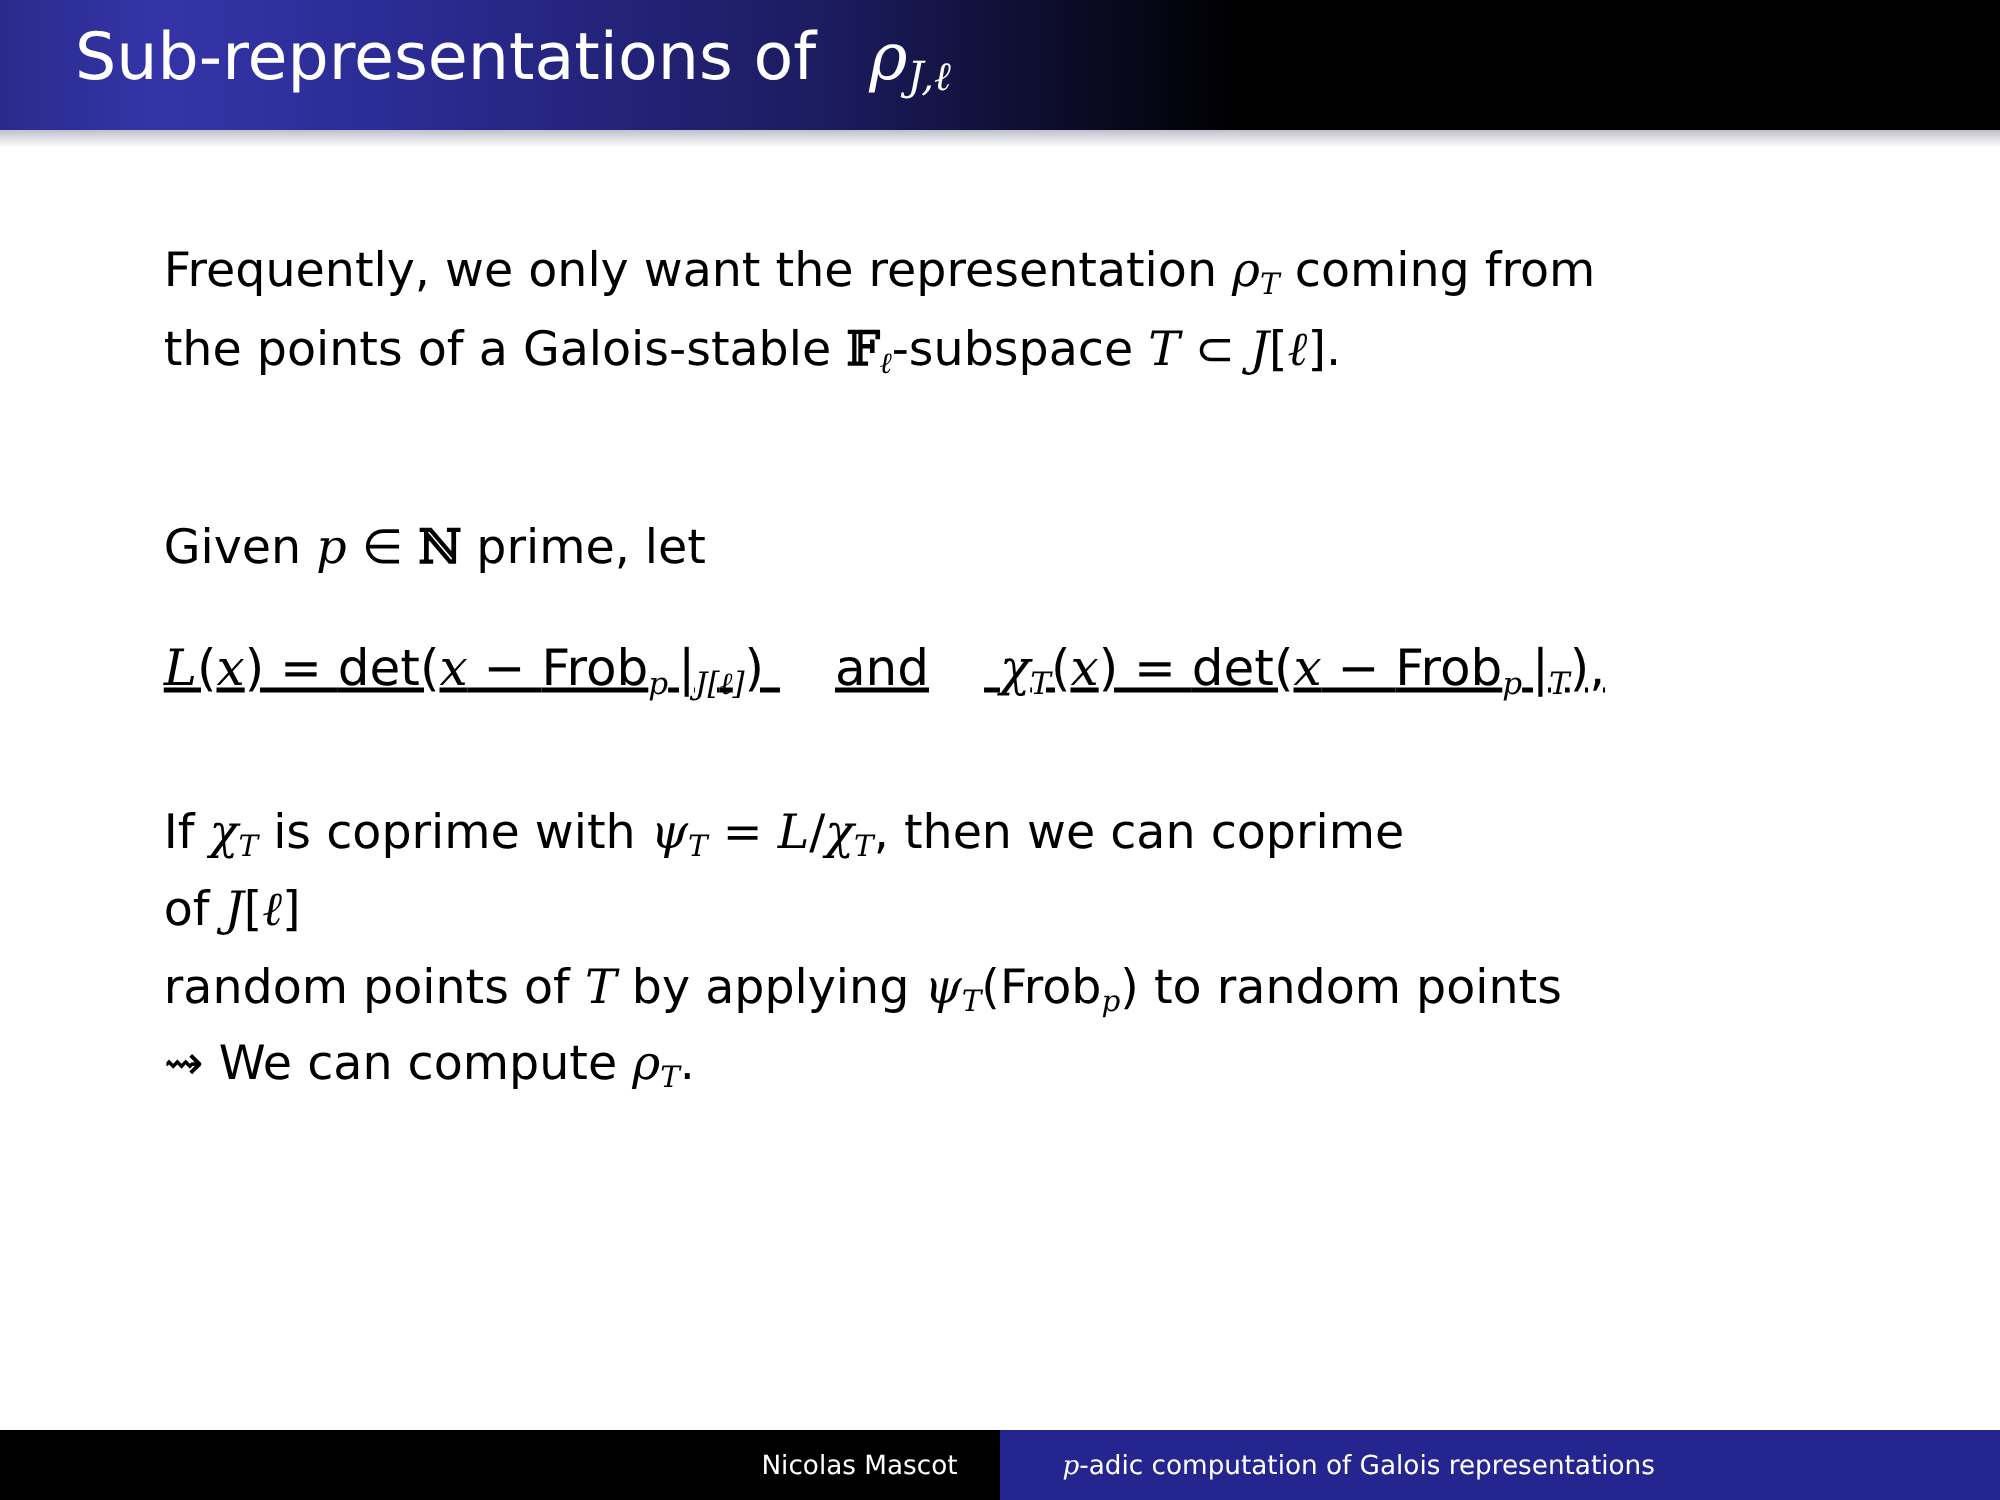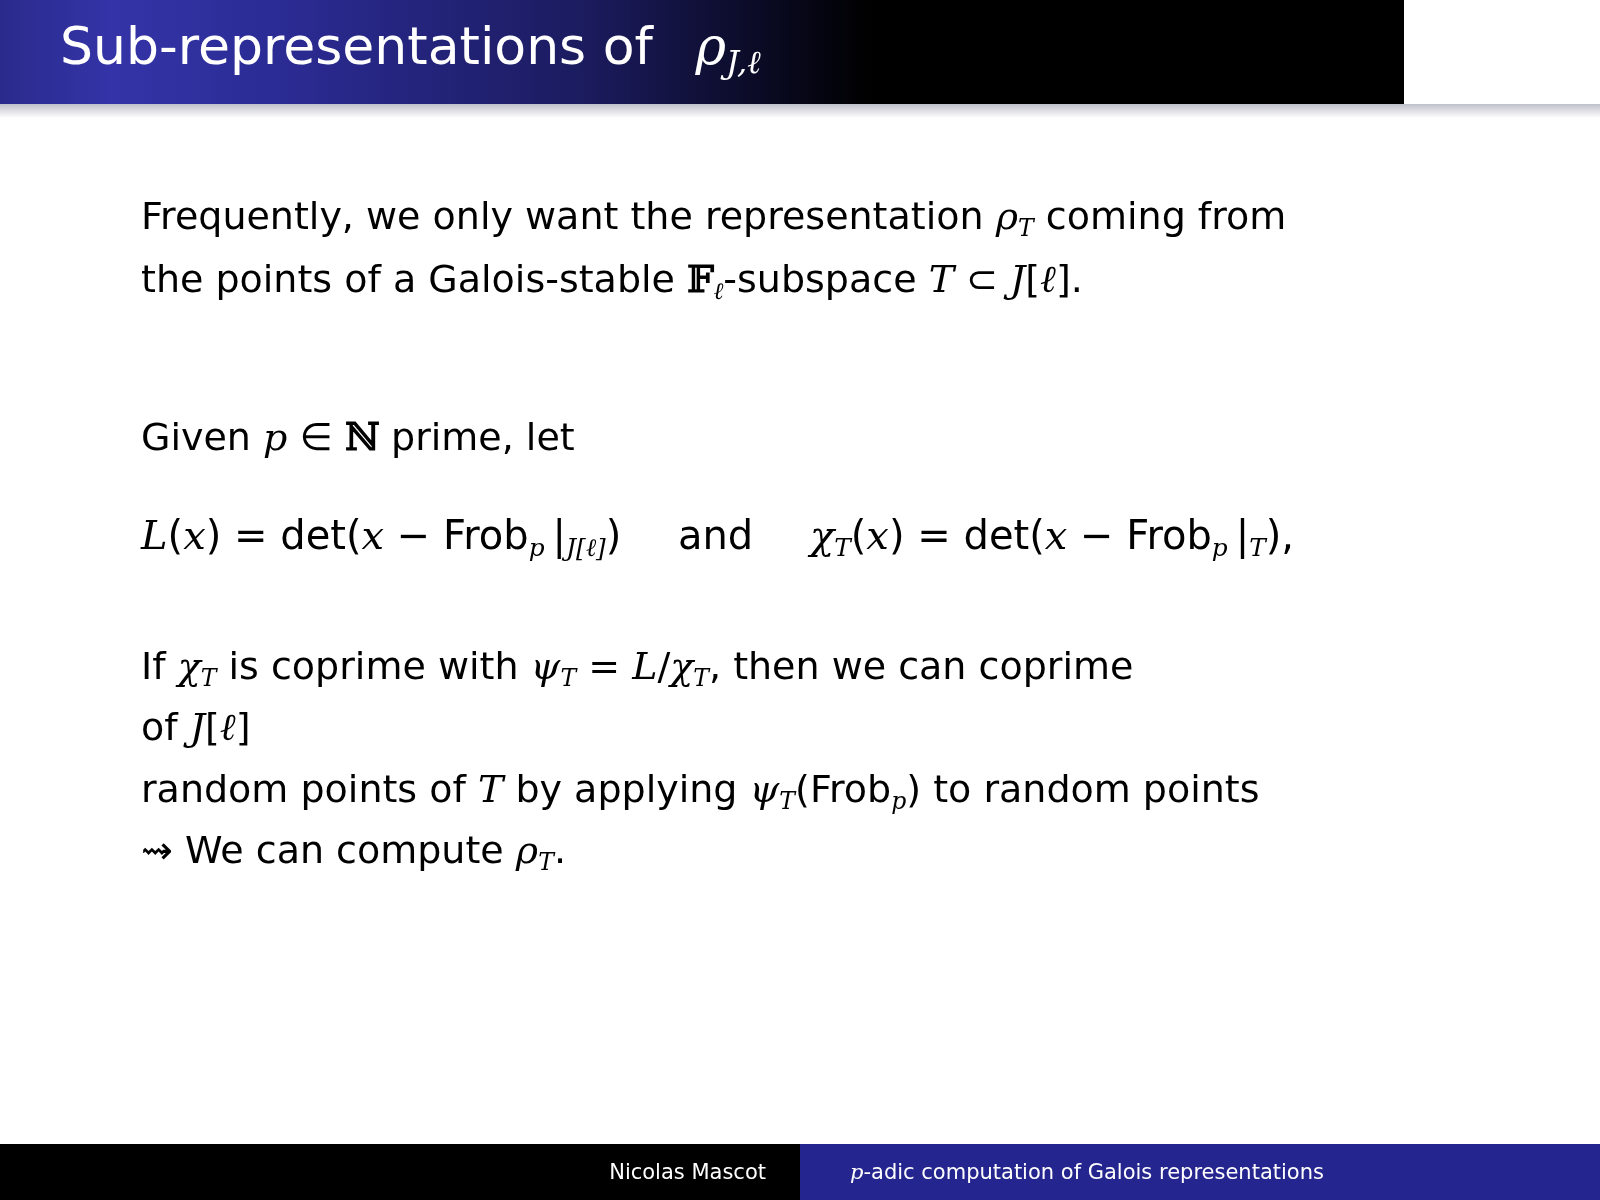--- a/index.html
+++ b/index.html
@@ -11,21 +11,21 @@
     height: 1200px;
     background: #ffffff;
     font-family: "DejaVu Sans", sans-serif;
     overflow: hidden;
     position: relative;
   }
   
   .title-bar {
     position: absolute;
     left: 0; top: 0;
-    width: 1404px;
+    width: 1600px;
     height: 104px;
     background: linear-gradient(to right, #2a2a8c 0%, #3434a8 8%, #2b2b94 20%, #1b1b5e 42%, #000000 62%, #000000 100%);
     box-sizing: border-box;
   }
   .title-text {
     position: absolute;
     left: 60px;
     top: 16px;
     color: #ffffff;
     font-size: 52px;
@@ -44,27 +44,28 @@
   
   .slide-body {
     position: absolute;
     left: 125px;
     top: 186px;
     width: 1370px;
     color: #000000;
     font-size: 38px;
     line-height: 1.62;
   }
-  .para { margin: 0 0 0 16px; }
+  .para { margin: 0 0 0 6px; }
   .gap-lg { height: 96px; }
   .gap-md { height: 34px; }
 
   .mathline {
     font-size: 40px;
     white-space: nowrap;
+    text-decoration: underline;
   }
   
   i.m { font-family: "DejaVu Serif", serif; font-style: italic; }
   .up { font-style: normal; font-family: "DejaVu Sans", sans-serif; }
   .gk { font-family: "DejaVu Serif", serif; font-style: italic; }
   sub.s {
     font-size: 0.62em;
     vertical-align: -0.28em;
     font-family: "DejaVu Serif", serif;
     font-style: italic;

